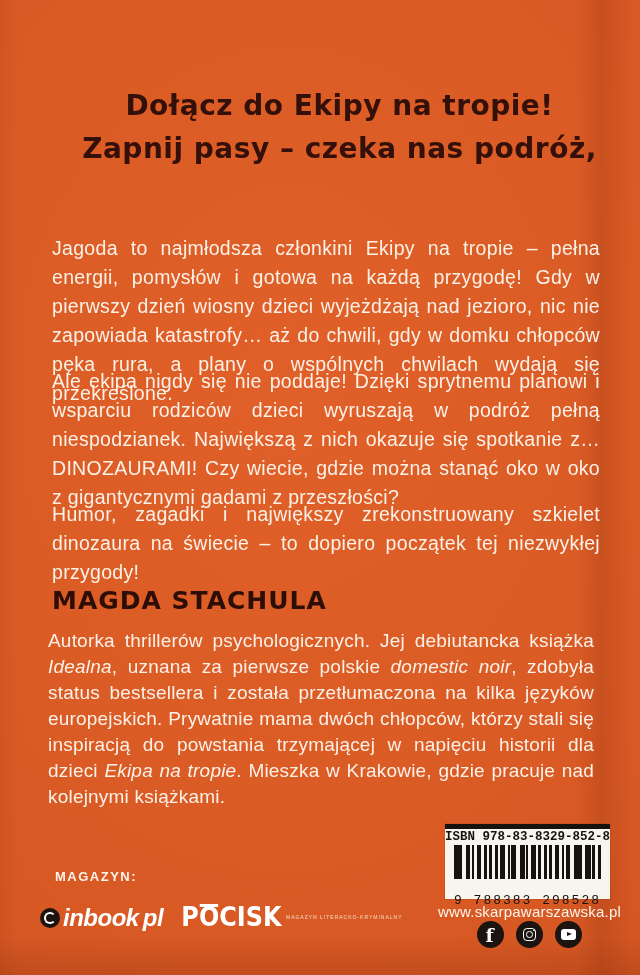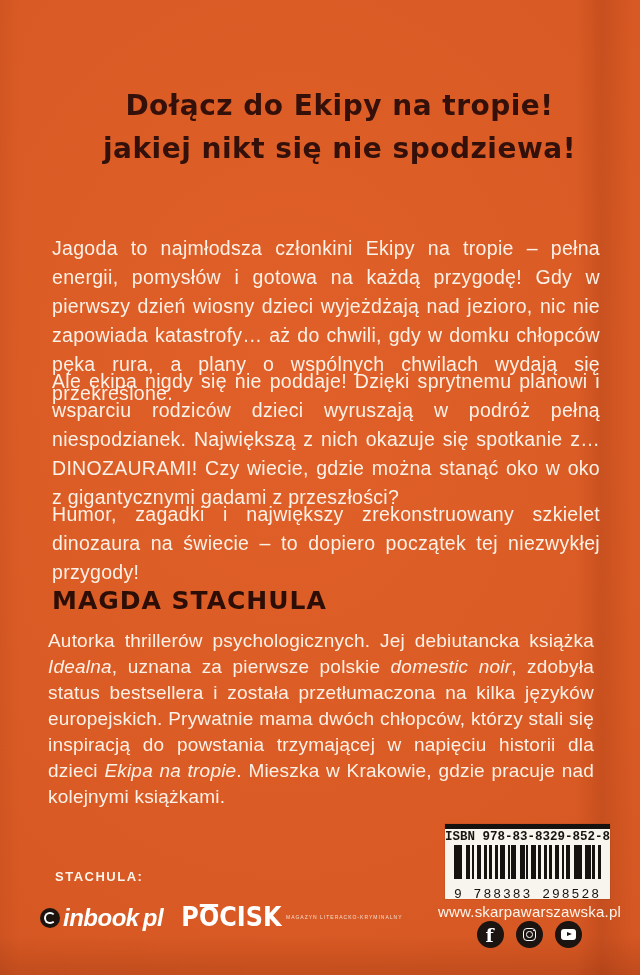--- a/index.html
+++ b/index.html
@@ -84,21 +84,21 @@
       repeating-linear-gradient(90deg,#161210 0 3px,rgba(0,0,0,0) 3px 11px),
       repeating-linear-gradient(90deg,#161210 0 1px,rgba(0,0,0,0) 1px 9px);
     background-position:0 0,2px 0,5px 0;
   }
   .barcode-digits{
     font-family:"Liberation Mono",monospace;
     font-size:13px;
     color:#171310;
     text-align:center;
     letter-spacing:2px;
-    margin-top:8px;
+    margin-top:14px;
     white-space:nowrap;
   }
   
   .patronat{
     position:absolute;left:55px;top:869px;
     color:#fdf4ea;
     font-weight:bold;
     font-size:13px;
     letter-spacing:1.5px;
   }
@@ -178,37 +178,37 @@
     border-bottom:2.8px solid rgba(0,0,0,0);
   }
 </style>
 </head>
 <body>
 
 <div class="cover">
 
   <div class="headline">
     <span>Dołącz do Ekipy na tropie!</span>
-    <span>jakiej nikt się nie spodziewa!</span>
+    <span>Zapnij pasy – czeka nas podróż,</span>
   </div>
 
   <p class="para para-1">Jagoda to najmłodsza członkini Ekipy na tropie – pełna energii, pomysłów i gotowa na każdą przygodę! Gdy w pierwszy dzień wiosny dzieci wyjeżdżają nad jezioro, nic nie zapowiada katastrofy… aż do chwili, gdy w domku chłopców pęka rura, a plany o wspólnych chwilach wydają się przekreślone.</p>
   <p class="para para-2">Ale ekipa nigdy się nie poddaje! Dzięki sprytnemu planowi i wsparciu rodziców dzieci wyruszają w podróż pełną niespodzianek. Największą z nich okazuje się spotkanie z… DINOZAURAMI! Czy wiecie, gdzie można stanąć oko w oko z gigantycznymi gadami z przeszłości?</p>
   <p class="para para-3">Humor, zagadki i największy zrekonstruowany szkielet dinozaura na świecie – to dopiero początek tej niezwykłej przygody!</p>
 
   <h2 class="author-name">MAGDA STACHULA</h2>
   <p class="bio"><span>Autorka thrillerów psychologicznych. Jej debiutancka książka </span><span style="font-style: italic;">Idealna</span><span>, uznana za pierwsze polskie </span><span style="font-style: italic;">domestic noir</span><span>, zdobyła status bestsellera i została przetłumaczona na kilka języków europejskich. Prywatnie mama dwóch chłopców, którzy stali się inspiracją do powstania trzymającej w napięciu historii dla dzieci </span><span style="font-style: italic;">Ekipa na tropie</span><span>. Mieszka w Krakowie, gdzie pracuje nad kolejnymi książkami.</span></p>
 
   <div class="barcode-box">
     <div class="isbn">ISBN 978-83-8329-852-8</div>
     <div class="bars"></div>
     <div class="barcode-digits">9 788383 298528</div>
   </div>
 
-  <div class="patronat">STACHULA:</div>
+  <div class="patronat">MAGAZYN:</div>
 
   <div class="logos">
     <div class="inbook">
       <span class="inbook-icon"></span>
       <span class="inbook-text"><span>inbook</span><span class="inbook-dot">.</span><span>pl</span></span>
     </div>
     <div class="pocisk">
       <span class="pocisk-text"><span>P</span><span class="pocisk-o">O</span><span>CISK</span></span>
       <span class="pocisk-tagline">MAGAZYN LITERACKO-KRYMINALNY</span>
     </div>

